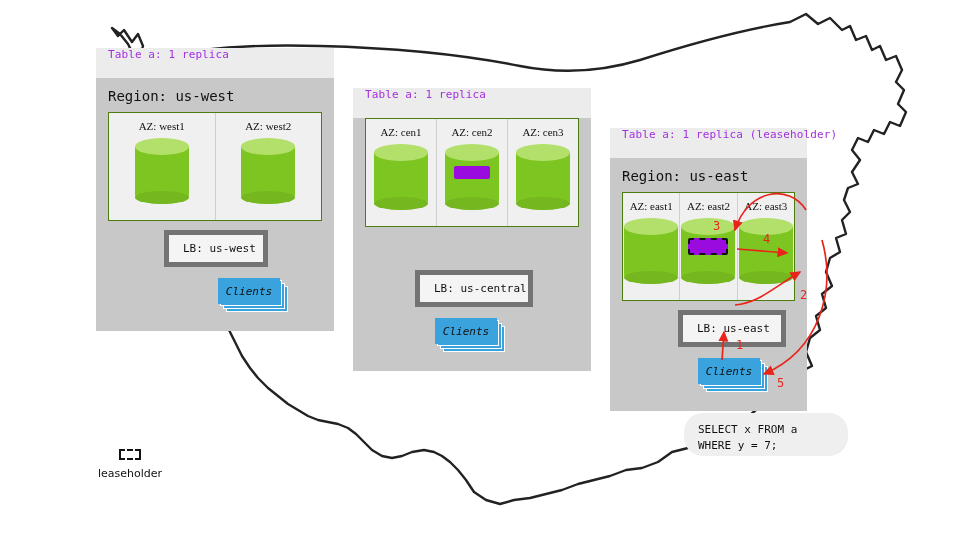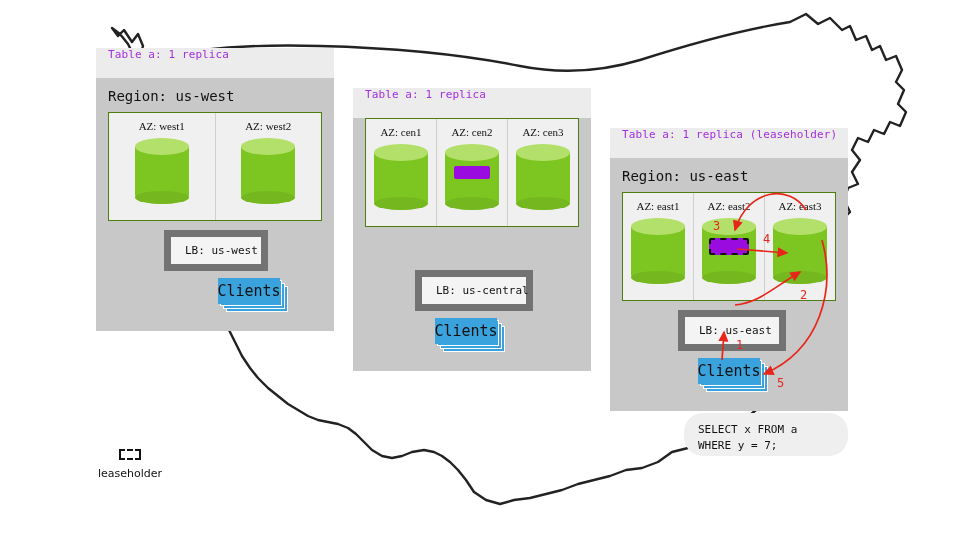--- a/index.html
+++ b/index.html
@@ -119,21 +119,21 @@
     border: 2px dashed #111111;
     box-sizing: content-box;
     left: 7px;
     top: 20px;
   }
 
   
   .lb-box {
     position: absolute;
     background: #f4f4f4;
-    border: 7px solid #737373;
+    border: 5px solid #737373;
     font-size: 11px;
     color: #111111;
     padding: 7px 14px;
     white-space: nowrap;
     box-sizing: border-box;
     text-align: center;
   }
 
   
   .clients-stack {
@@ -153,23 +153,24 @@
   .clients-stack .layer.l2 { left: 5px; top: 5px; }
   .clients-stack .layer.l1 { left: 2px; top: 2px; }
   .clients-stack .layer.front {
     left: 0; top: 0;
     display: flex;
     align-items: center;
     justify-content: center;
     border: none;
   }
   .clients-stack .layer.front span {
-    font-size: 15px;
-    color: #111111;
-    white-space: nowrap;
+    font-size: 11px;
+    color: #111111;
+    white-space: nowrap;
+    font-style: italic;
   }
 
   
   .sql-box {
     position: absolute;
     background: #efefef;
     padding: 9px 14px;
     font-size: 11px;
     line-height: 1.45;
     color: #111111;
@@ -308,21 +309,21 @@
     <div class="clients-stack" style="left:82px; top:230px;">
       <div class="layer l3"></div>
       <div class="layer l2"></div>
       <div class="layer l1"></div>
       <div class="layer front">
         <span>Clients</span>
       </div>
     </div>
   </div>
 
-  <div class="region-panel" style="left:610px; top:128px; width:238px; height:283px;">
+  <div class="region-panel" style="left:610px; top:128px; width:197px; height:283px;">
     <div class="panel-header">
       <span class="table-label">Table a: 1 replica (leaseholder)</span>
     </div>
     <div class="region-title">Region: us-east</div>
     <div class="az-row">
       <div class="az-cell">
         <span class="az-label">AZ: east1</span>
         <div class="cyl-wrap">
           <div class="cyl-body"></div>
           <div class="cyl-shade"></div>

